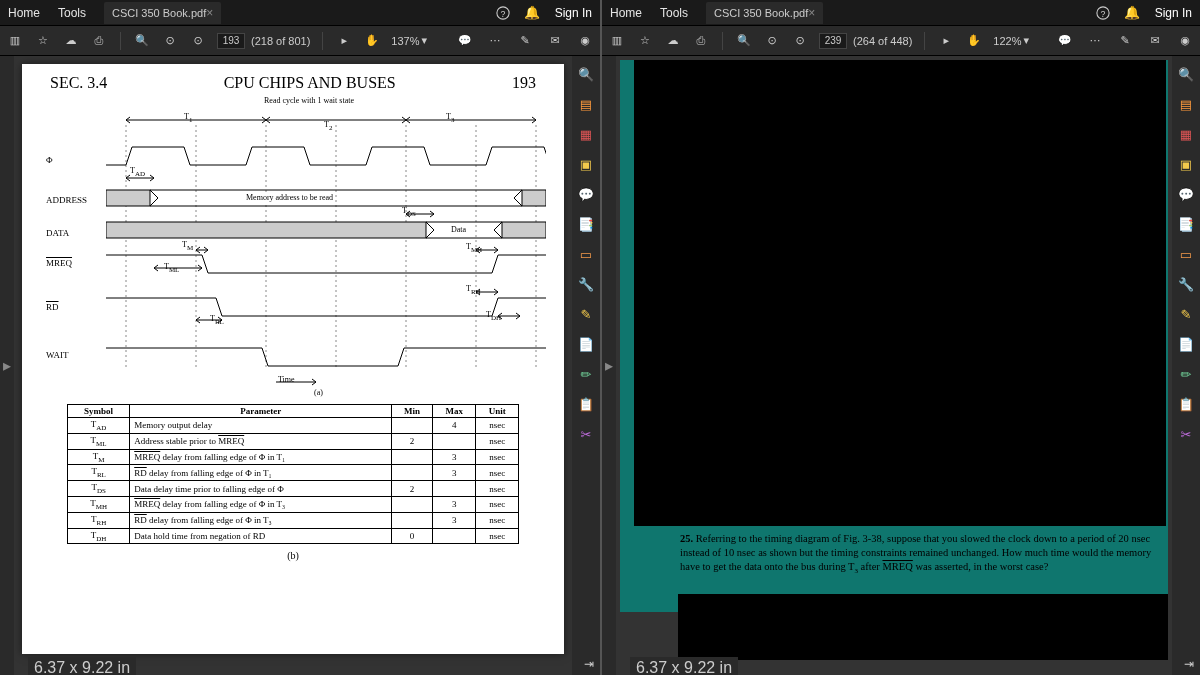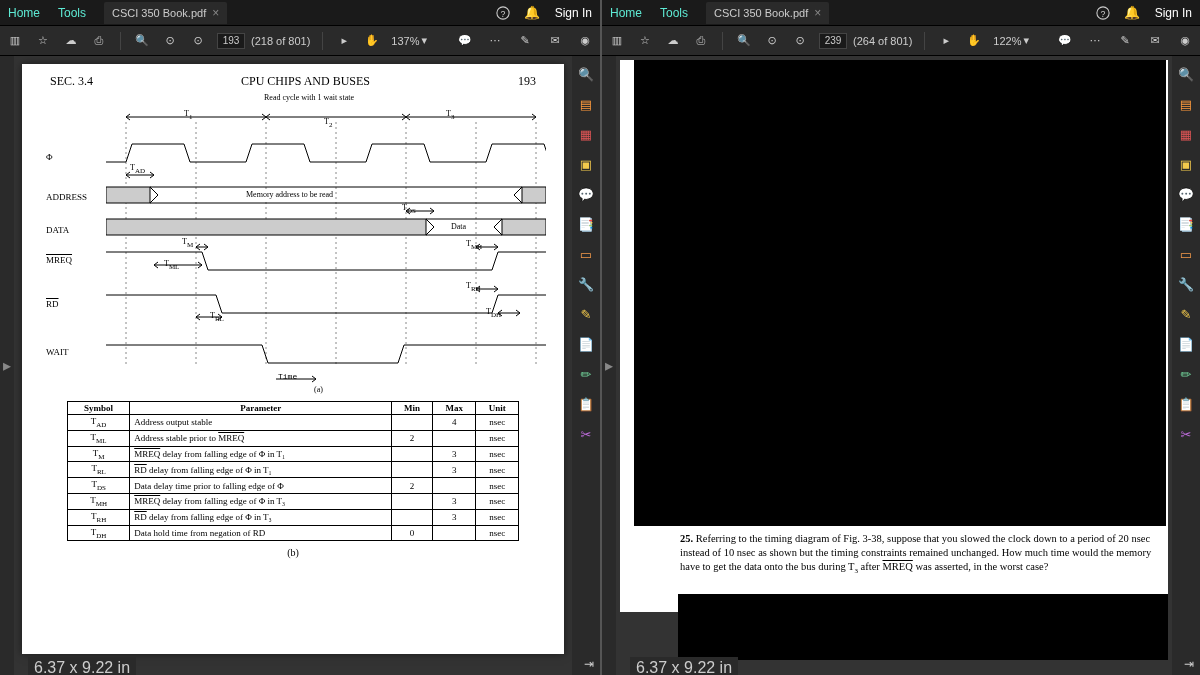--- a/index.html
+++ b/index.html
@@ -1,21 +1,21 @@
 <!DOCTYPE html>
 <html><head>
 <meta charset="utf-8">
 <style>
   * { box-sizing: border-box; margin: 0; padding: 0; }
   body { font-family: Arial, sans-serif; background: #333; width: 1200px; height: 675px; overflow: hidden; display: flex; }
   .pane { width: 600px; height: 675px; display: flex; flex-direction: column; position: relative; background: #1a1a1a; }
   
   .topbar { height: 26px; background: #1a1a1a; display: flex; align-items: center; padding: 0 8px; border-bottom: 1px solid #000; }
-  .topbar a { color: #5eead4; font-size: 12px; text-decoration: none; margin-right: 18px; cursor: pointer; }
-  .tab { background: #2a2a2a; color: #ccc; font-size: 11px; padding: 4px 8px; border-radius: 2px 2px 0 0; display: flex; align-items: center; gap: 6px; }
+  .topbar a { color: #e5e5e5; font-size: 12px; text-decoration: none; margin-right: 18px; cursor: pointer; }
+  .tab { background: #2a2a2a; color: #ccc; font-size: 11px; padding: 4px 8px; border-radius: 2px 2px 0 0; display: flex; align-items: center; }
   .tab .x { color: #888; font-size: 12px; cursor: pointer; }
   .top-right { margin-left: auto; display: flex; align-items: center; gap: 14px; color: #ccc; }
   .icon { width: 14px; height: 14px; display: inline-flex; align-items: center; justify-content: center; color: #ccc; }
   .icon svg { width: 100%; height: 100%; }
   .bell { font-size: 13px; }
   .signin { color: #fff; font-size: 12px; cursor: pointer; }
   
   .toolbar { height: 30px; background: #2a2a2a; display: flex; align-items: center; padding: 0 6px; gap: 10px; border-bottom: 1px solid #000; color: #ccc; font-size: 11px; }
   .toolbar .btn { width: 18px; height: 18px; display: flex; align-items: center; justify-content: center; cursor: pointer; color: #ccc; }
   .toolbar .sep { width: 1px; height: 18px; background: #444; margin: 0 2px; }
@@ -28,37 +28,37 @@
   .rail-l { width: 14px; background: #2a2a2a; display: flex; flex-direction: column; align-items: center; justify-content: center; color: #888; }
   .rail-r { width: 28px; background: #2a2a2a; display: flex; flex-direction: column; align-items: center; gap: 14px; padding-top: 10px; }
   .rail-r .ri { width: 16px; height: 16px; display: flex; align-items: center; justify-content: center; cursor: pointer; font-size: 13px; }
   .doc-area { flex: 1; background: #333; display: flex; align-items: flex-start; justify-content: center; padding: 8px; overflow: hidden; position: relative; }
   .page { background: #fff; width: 556px; height: 590px; box-shadow: 0 0 8px rgba(0,0,0,.5); position: relative; font-family: 'Times New Roman', serif; color: #000; }
   
   .statusbar { position: absolute; bottom: 0; left: 14px; height: 18px; font-size: 16px; color: #ccc; background: #2a2a2a; padding: 2px 6px; }
   .expand { position: absolute; bottom: 4px; right: 6px; color: #ccc; font-size: 12px; }
   
   
-  .pg-head { display: flex; justify-content: space-between; font-size: 12px; padding: 10px 28px 0; }
+  .pg-head { display: flex; justify-content: space-between; font-size: 16px; padding: 10px 28px 0; }
   .pg-caption { text-align: center; font-size: 10px; margin-top: 6px; }
   .diagram { margin: 8px 24px 0; position: relative; height: 300px; font-size: 9px; }
   .sig-lbl { position: absolute; left: 0; font-size: 9px; }
   .overline { text-decoration: overline; }
   
   svg.timing { position: absolute; left: 60px; top: 0; }
   .tlabel { position: absolute; font-size: 8px; }
   
   .ptable { margin: 4px auto 0; border-collapse: collapse; font-size: 9px; width: 452px; }
   .ptable th, .ptable td { border: 1px solid #000; padding: 1px 4px; text-align: center; }
   .ptable td:nth-child(2) { text-align: left; }
   .ptable th { font-weight: bold; }
   .sub { font-size: 7px; vertical-align: sub; }
   
   
-  .page2 { background: #ffffff; width: 560px; height: 552px; position: relative; font-family: 'Times New Roman', serif; }
+  .page2 { background: #0f766e; width: 560px; height: 552px; position: relative; font-family: 'Times New Roman', serif; }
   .blk { position: absolute; background: #000; }
   .q25 { position: absolute; font-size: 10.5px; line-height: 1.35; color: #000; }
   .q25 .num { font-weight: bold; }
 </style>
 </head>
 <body>
 
 <div class="pane">
   <div class="topbar">
     <a>Home</a>
@@ -214,38 +214,38 @@
           <span class="tlabel" style="left:84px; top:66px;"><span>T</span><span class="sub">AD</span></span>
           <span class="tlabel" style="left:200px; top:93px; background:#fff;">Memory address to be read</span>
           <span class="tlabel" style="left:405px; top:125px; background:#fff;">Data</span>
           <span class="tlabel" style="left:136px; top:140px;"><span>T</span><span class="sub">M</span></span>
           <span class="tlabel" style="left:118px; top:162px;"><span>T</span><span class="sub">ML</span></span>
           <span class="tlabel" style="left:164px; top:214px;"><span>T</span><span class="sub">RL</span></span>
           <span class="tlabel" style="left:356px; top:106px;"><span>T</span><span class="sub">DS</span></span>
           <span class="tlabel" style="left:420px; top:142px;"><span>T</span><span class="sub">MH</span></span>
           <span class="tlabel" style="left:420px; top:184px;"><span>T</span><span class="sub">RH</span></span>
           <span class="tlabel" style="left:440px; top:210px;"><span>T</span><span class="sub">DH</span></span>
-          <span class="tlabel" style="left:232px; top:275px;font-family:Liberation Mono, monospace;">Time</span>
+          <span class="tlabel" style="left:232px; top:275px;">Time</span>
           <span class="tlabel" style="left:268px; top:288px;">(a)</span>
         </div>
 
         <table class="ptable">
           <thead>
               <tr>
             <th>Symbol</th>
             <th>Parameter</th>
             <th>Min</th>
             <th>Max</th>
             <th>Unit</th>
           </tr>
             </thead>
           <tbody id="ptbody">
               <tr>
                 <td>T<span class="sub">AD</span></td>
-                <td>Address output stable</td>
+                <td>Memory output delay</td>
                 <td></td>
                 <td>4</td>
                 <td>nsec</td>
               </tr>
               <tr>
                 <td>T<span class="sub">ML</span></td>
                 <td>Address stable prior to <span class="overline">MREQ</span></td>
                 <td>2</td>
                 <td></td>
                 <td>nsec</td>
@@ -341,21 +341,21 @@
     <span class="btn">▥</span>
     <span class="btn">☆</span>
     <span class="btn">☁</span>
     <span class="btn">⎙</span>
     <span class="sep"></span>
     <span class="btn">🔍</span>
     <span class="btn">⊙</span>
     <span class="btn">⊙</span>
     <span class="pagectr">
       <input value="239" style="">
-      <span>(264 of 801)</span>
+      <span>(264 of 448)</span>
     </span>
     <span class="sep"></span>
     <span class="btn">▸</span>
     <span class="btn">✋</span>
     <span class="zoom">
       <span>122%</span>
       <span>▾</span>
     </span>
     <div class="toolbar-right">
       <span class="btn">💬</span>

